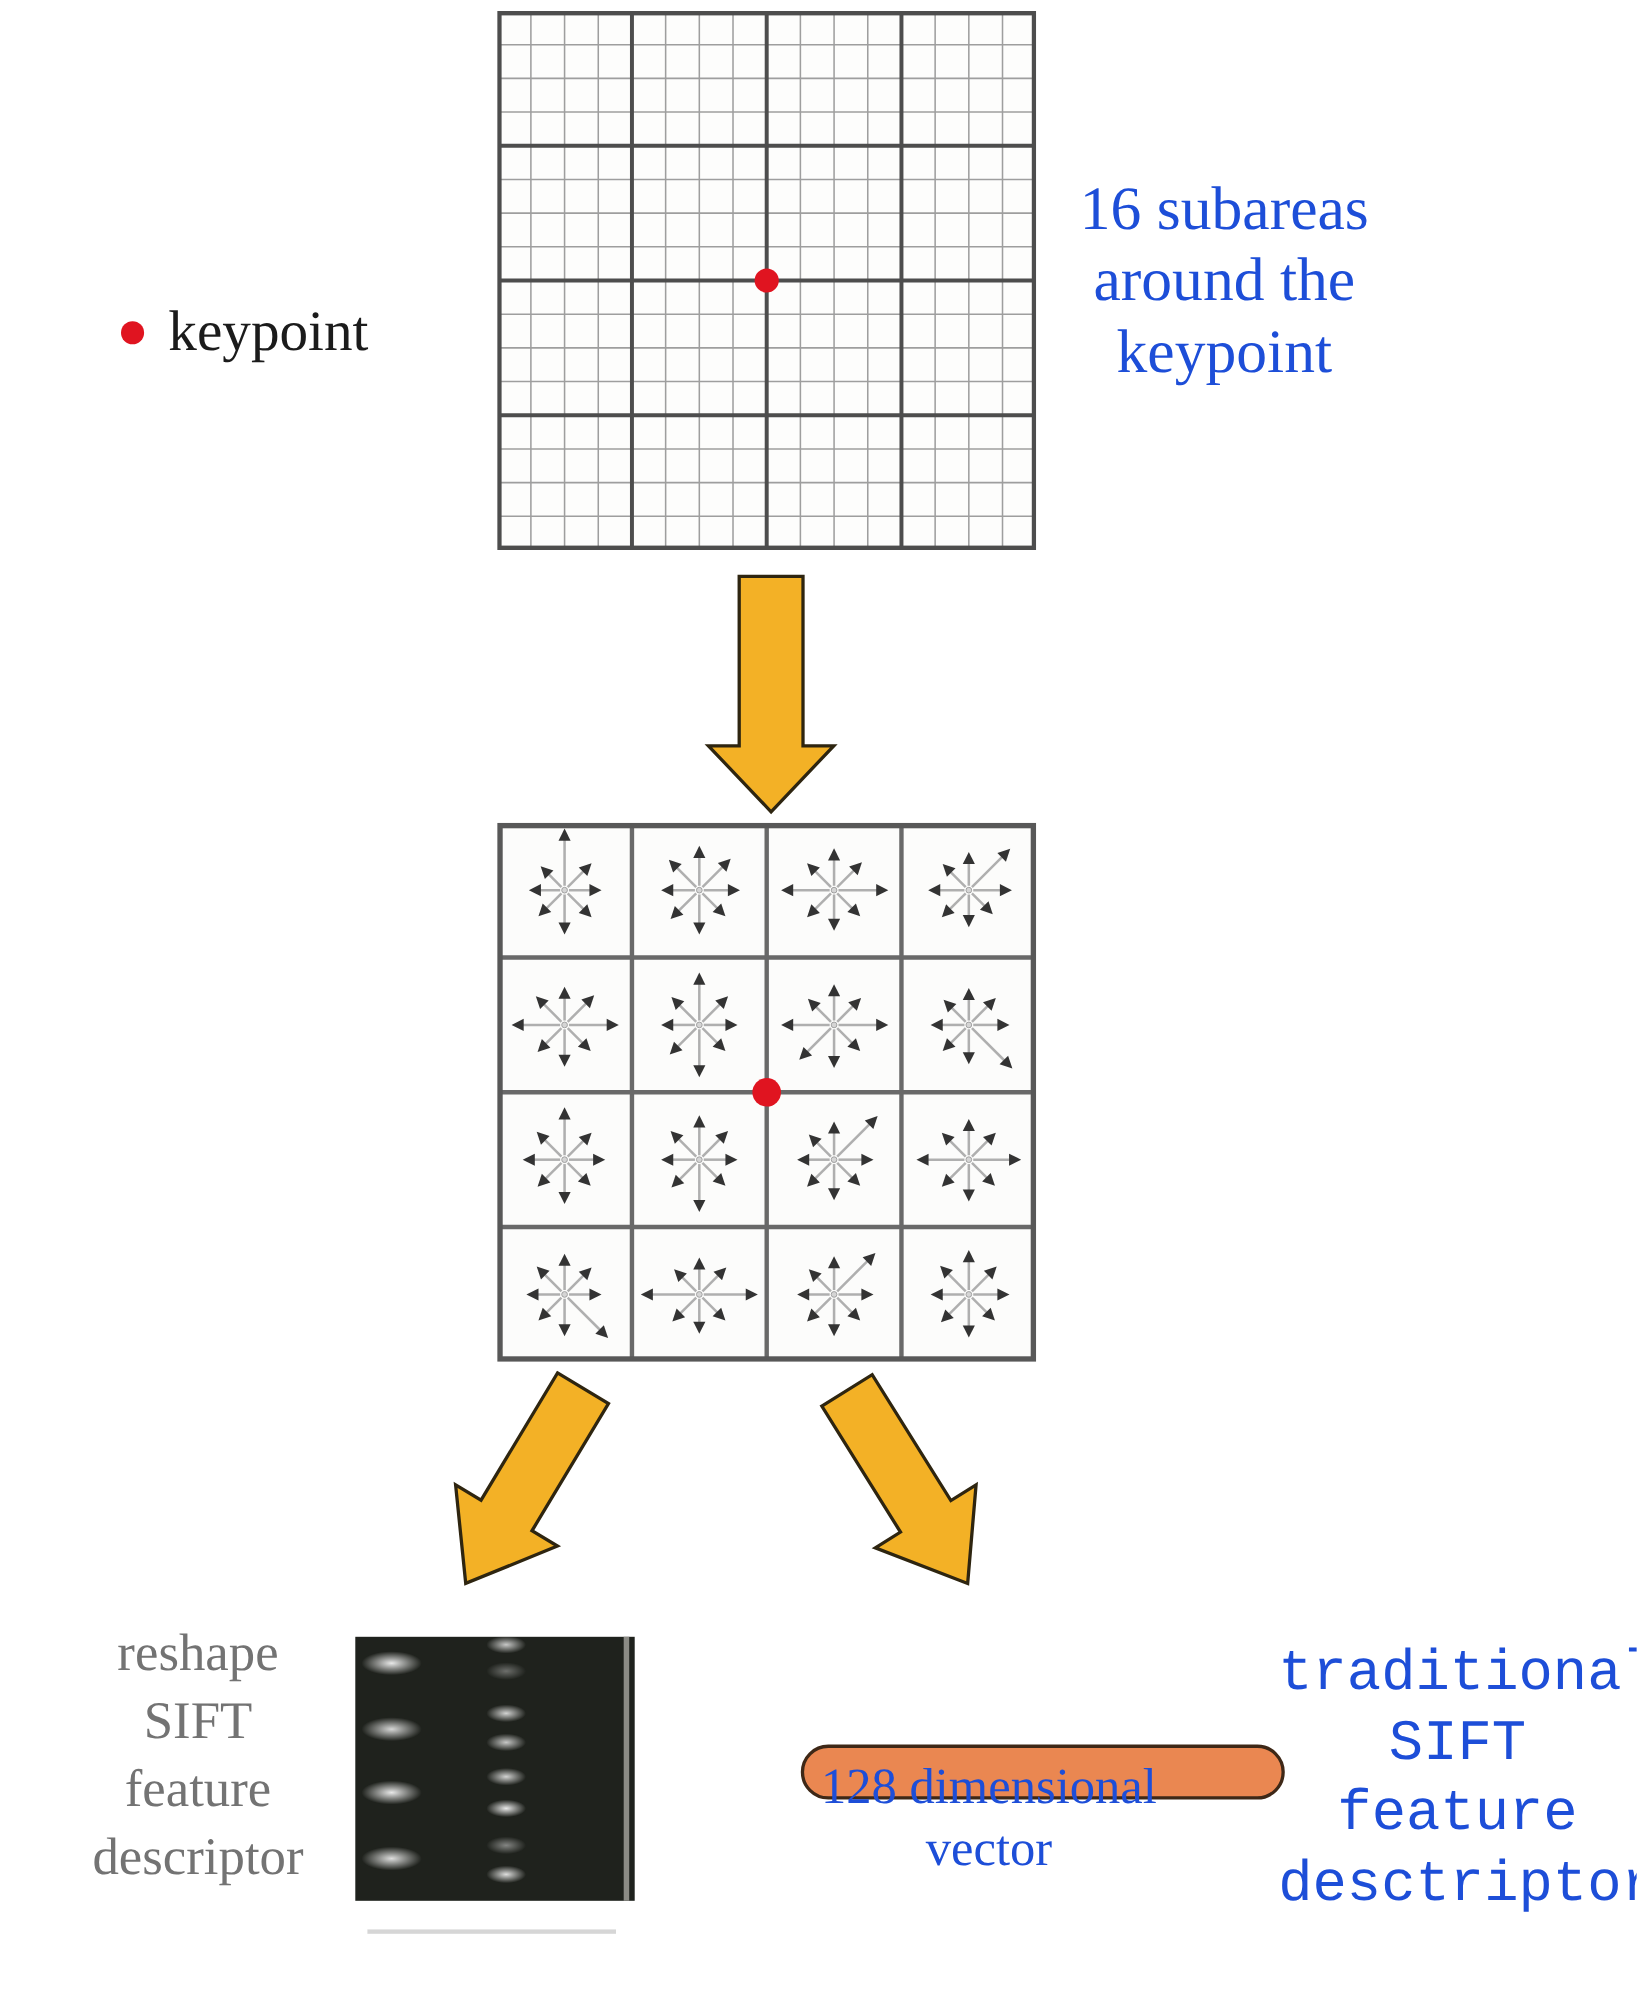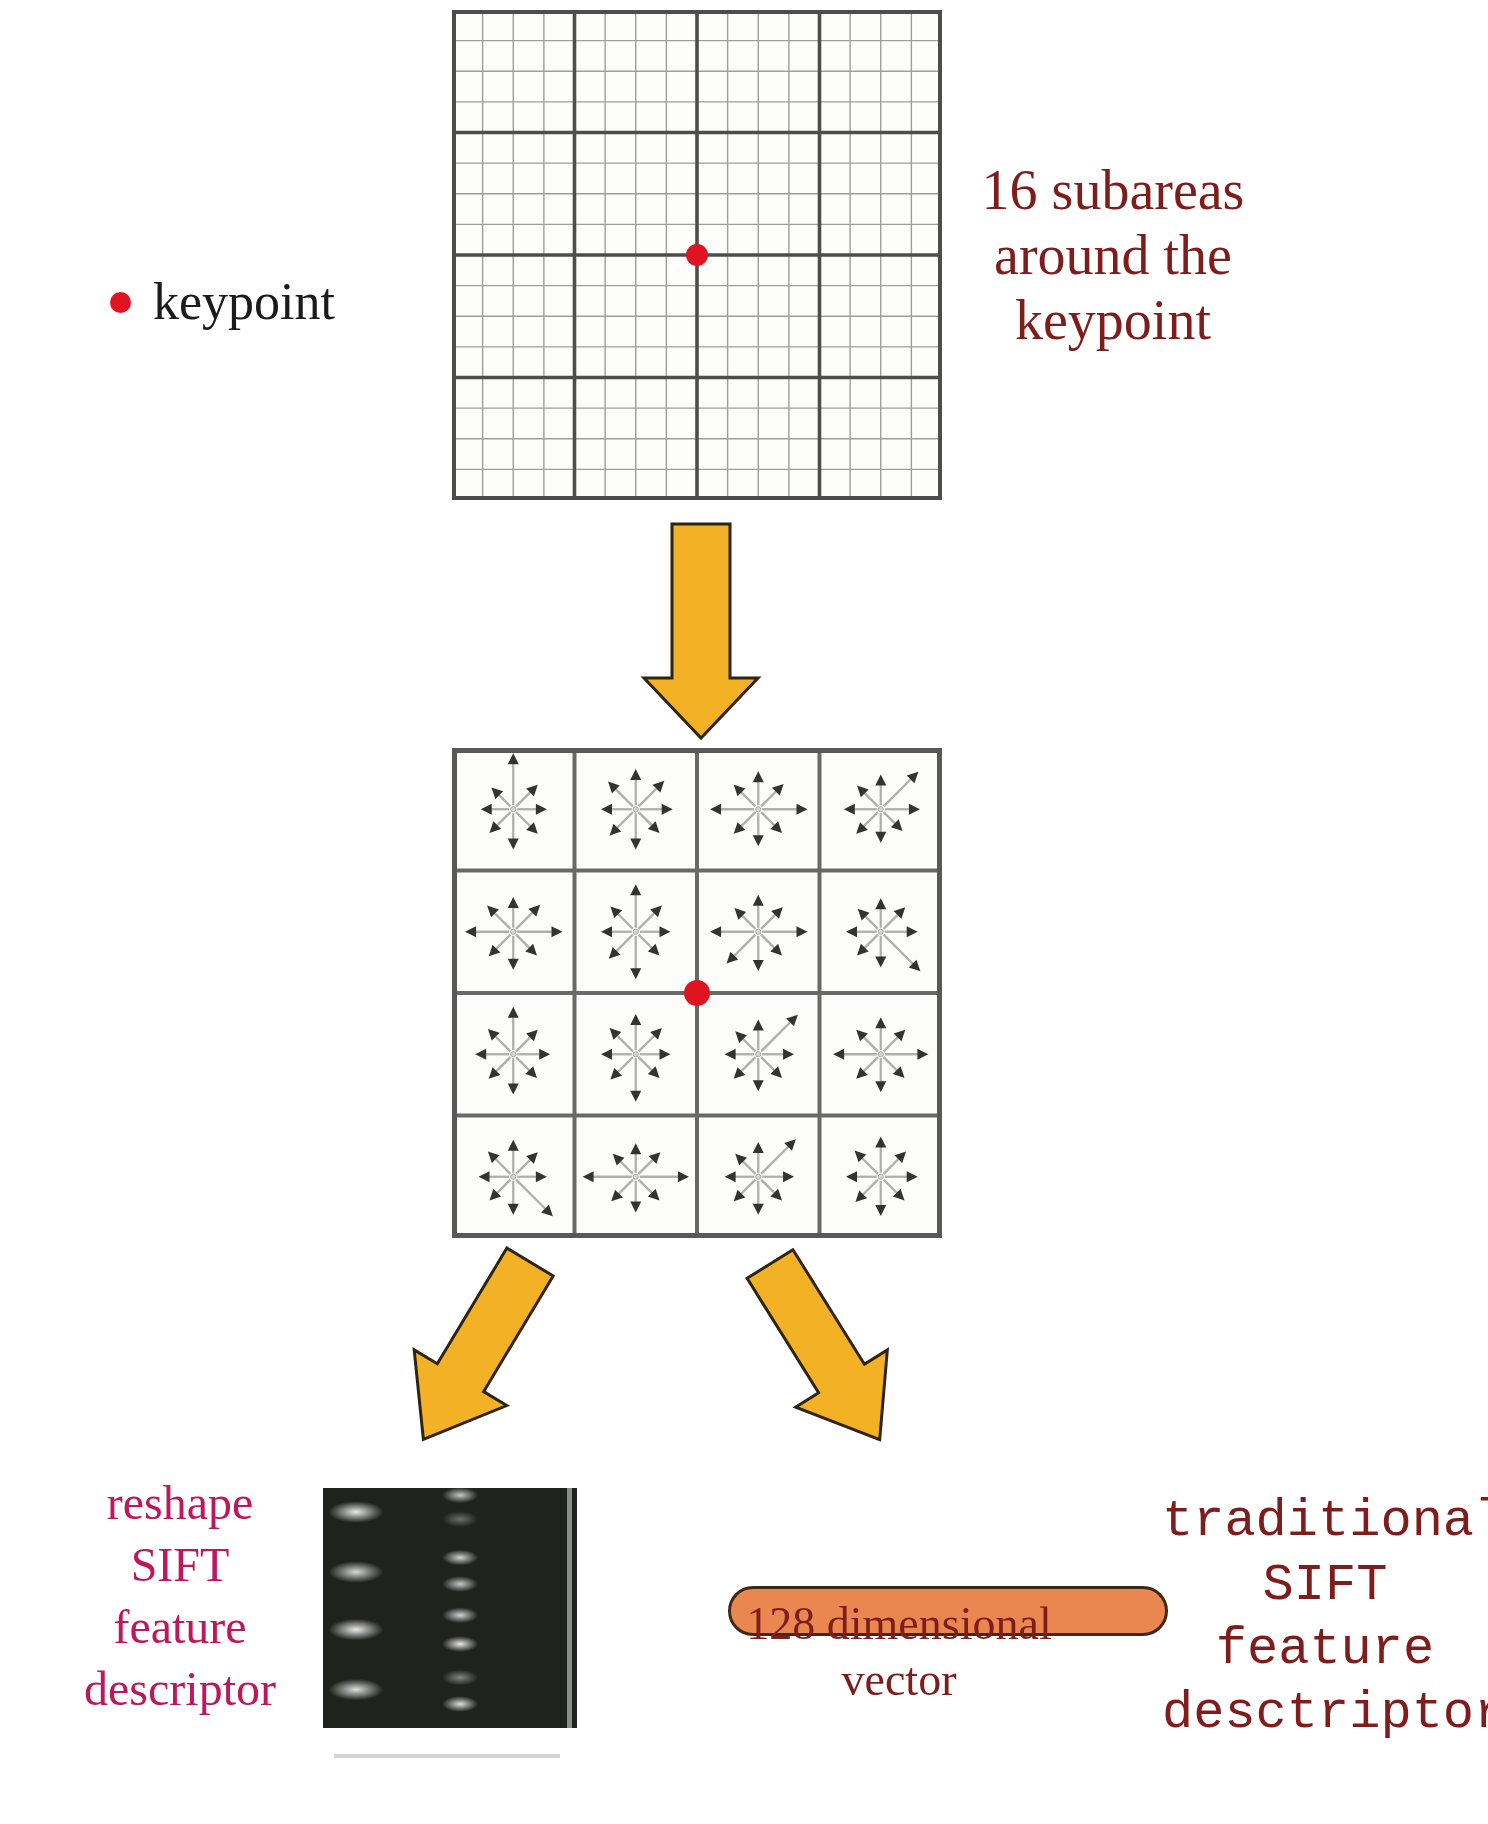--- a/index.html
+++ b/index.html
@@ -11,28 +11,28 @@
     font-family:"Liberation Serif", serif;
     color:#1b1b1b;
     overflow:hidden;
   }
   .abs{position:absolute;}
   .lbl{
     white-space:pre-line;
     text-align:center;
     font-size:56px;
     line-height:65px;
-    color:#7f1d1d;
+    color:#1d4ed8;
   }
   .lbl-small{
     white-space:pre-line;
     text-align:center;
     font-size:48px;
     line-height:62px;
-    color:#be185d;
+    color:#737373;
   }
   #legend{
     display:flex;
     align-items:center;
     gap:22px;
   }
   #legend-dot{
     width:21px;height:21px;border-radius:50%;
   }
   #legend-text{

